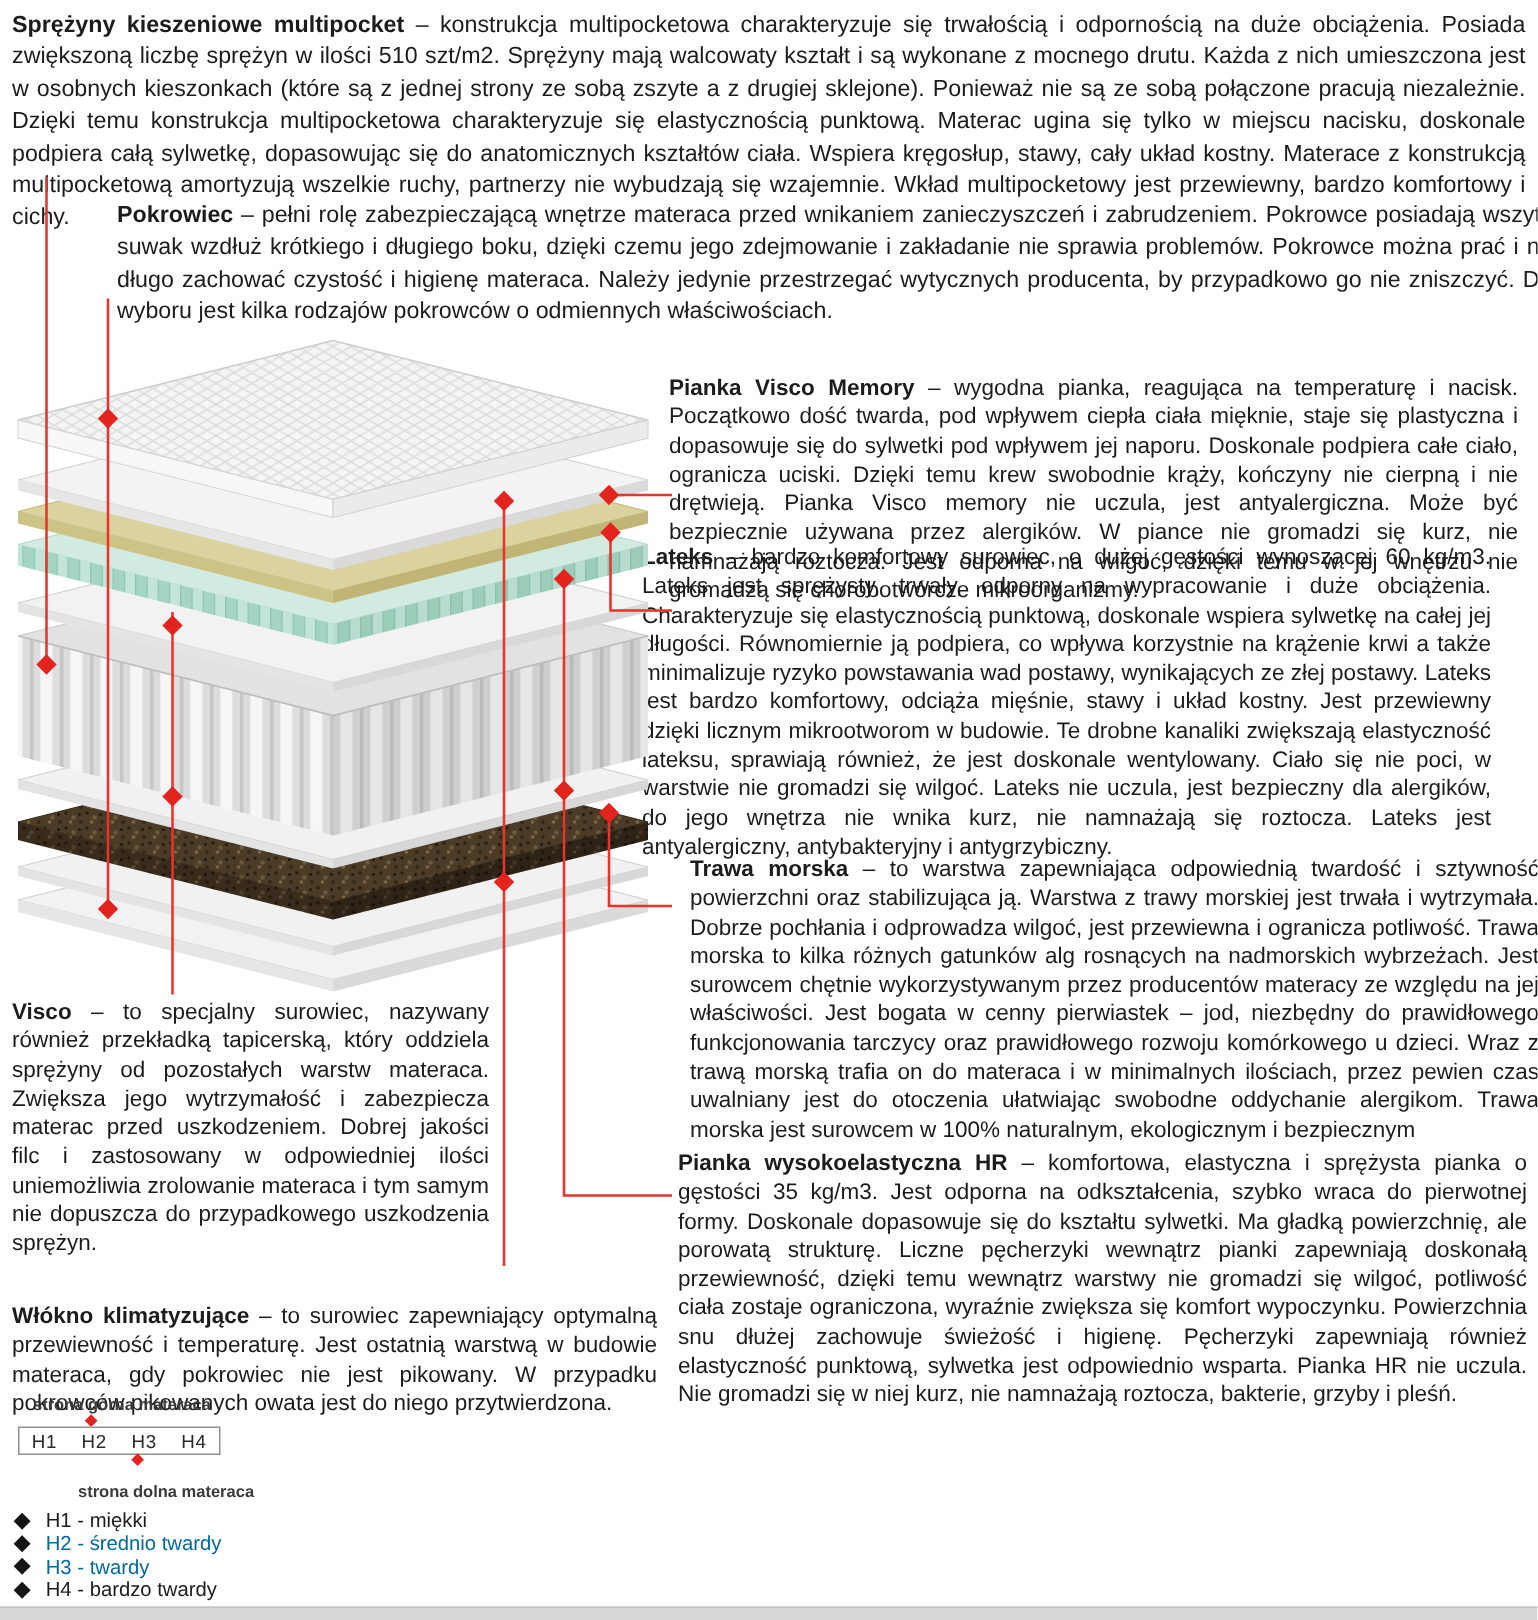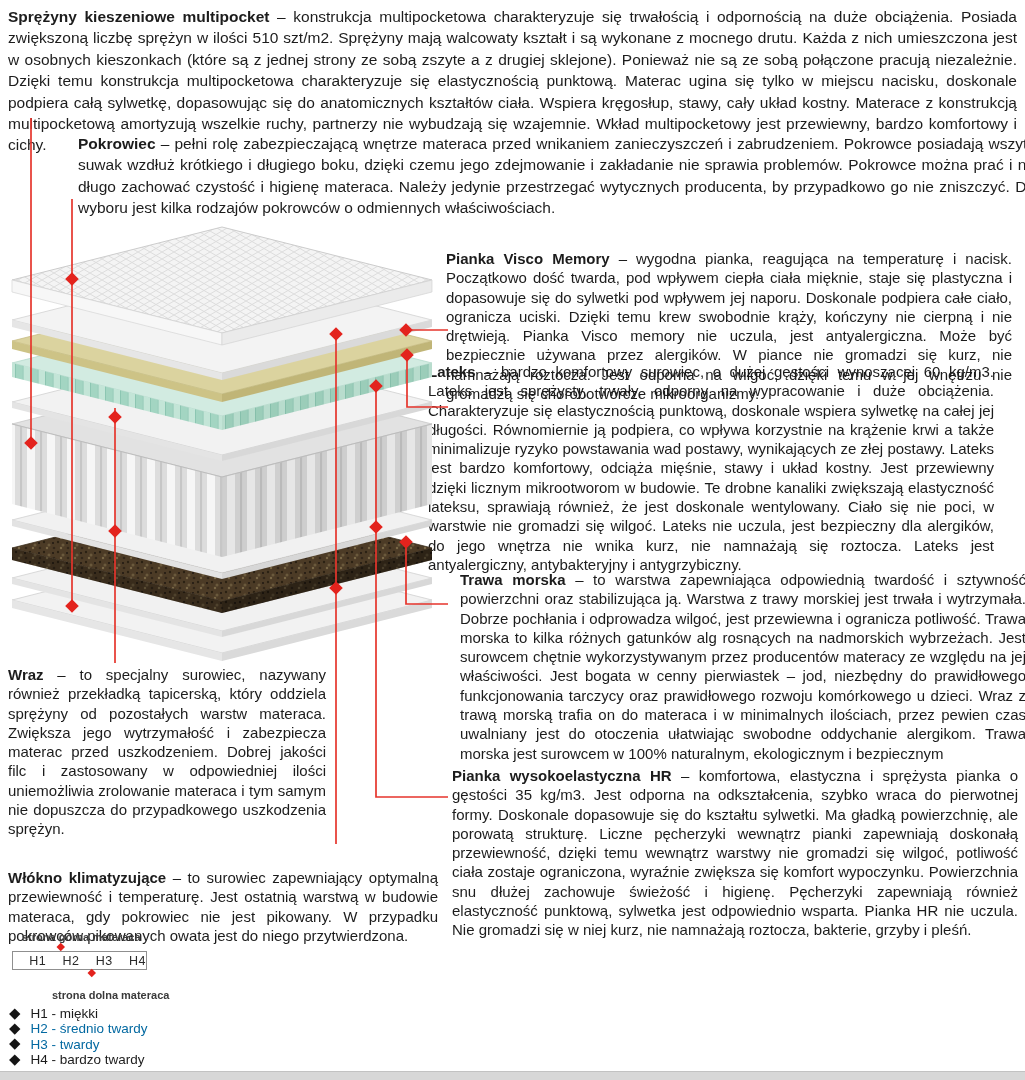--- a/index.html
+++ b/index.html
@@ -13,21 +13,21 @@
   .para b{font-weight:bold;}
   .top-para{font-size:15.5px;line-height:21.4px;}
   #diagram-svg{position:absolute;left:0;top:0;pointer-events:none;}
   
   .hd-label{font-size:11px;color:#3a3a3a;white-space:nowrap;font-weight:bold;}
   .hd-box{
     left:12px;top:951px;width:133px;height:17px;
     border:1px solid #8f8f8f;background:#fff;
     display:flex;align-items:center;
   }
-  .hd-cell{flex:1;text-align:right;font-size:12.5px;color:#2a2a2a;letter-spacing:0.5px;}
+  .hd-cell{flex:1;text-align:center;font-size:12.5px;color:#2a2a2a;letter-spacing:0.5px;}
   .mini-diamond{
     width:5.5px;height:5.5px;background:#e3231d;transform:rotate(45deg);
   }
   
   .legend{left:8px;top:1006px;}
   .legend-row{display:flex;align-items:center;height:15.3px;}
   .legend-diamond{
     width:7.5px;height:7.5px;background:#151515;transform:rotate(45deg);
     margin:0 12px 0 3px;flex:0 0 auto;
   }
@@ -59,21 +59,21 @@
 
 <div class="abs para" style="left:460px;top:570px;width:566px;">
   <b>Trawa morska</b><span> – to warstwa zapewniająca odpowiednią twardość i sztywność powierzchni oraz stabilizująca ją. Warstwa z trawy morskiej jest trwała i wytrzymała. Dobrze pochłania i odprowadza wilgoć, jest przewiewna i ogranicza potliwość. Trawa morska to kilka różnych gatunków alg rosnących na nadmorskich wybrzeżach. Jest surowcem chętnie wykorzystywanym przez producentów materacy ze względu na jej właściwości. Jest bogata w cenny pierwiastek – jod, niezbędny do prawidłowego funkcjonowania tarczycy oraz prawidłowego rozwoju komórkowego u dzieci. Wraz z trawą morską trafia on do materaca i w minimalnych ilościach, przez pewien czas uwalniany jest do otoczenia ułatwiając swobodne oddychanie alergikom. Trawa morska jest surowcem w 100% naturalnym, ekologicznym i bezpiecznym</span>
 </div>
 
 <div class="abs para" style="left:452px;top:766px;width:566px;">
   <b>Pianka wysokoelastyczna HR</b><span> – komfortowa, elastyczna i sprężysta pianka o gęstości 35 kg/m3. Jest odporna na odkształcenia, szybko wraca do pierwotnej formy. Doskonale dopasowuje się do kształtu sylwetki. Ma gładką powierzchnię, ale porowatą strukturę. Liczne pęcherzyki wewnątrz pianki zapewniają doskonałą przewiewność, dzięki temu wewnątrz warstwy nie gromadzi się wilgoć, potliwość ciała zostaje ograniczona, wyraźnie zwiększa się komfort wypoczynku. Powierzchnia snu dłużej zachowuje świeżość i higienę. Pęcherzyki zapewniają również elastyczność punktową, sylwetka jest odpowiednio wsparta. Pianka HR nie uczula. Nie gromadzi się w niej kurz, nie namnażają roztocza, bakterie, grzyby i pleśń.</span>
 </div>
 
 <div class="abs para" style="left:8px;top:665px;width:318px;">
-  <b>Wraz</b><span> – to specjalny surowiec, nazywany również przekładką tapicerską, który oddziela sprężyny od pozostałych warstw materaca. Zwiększa jego wytrzymałość i zabezpiecza materac przed uszkodzeniem. Dobrej jakości filc i zastosowany w odpowiedniej ilości uniemożliwia zrolowanie materaca i tym samym nie dopuszcza do przypadkowego uszkodzenia sprężyn.</span>
+  <b>Visco</b><span> – to specjalny surowiec, nazywany również przekładką tapicerską, który oddziela sprężyny od pozostałych warstw materaca. Zwiększa jego wytrzymałość i zabezpiecza materac przed uszkodzeniem. Dobrej jakości filc i zastosowany w odpowiedniej ilości uniemożliwia zrolowanie materaca i tym samym nie dopuszcza do przypadkowego uszkodzenia sprężyn.</span>
 </div>
 
 <div class="abs para" style="left:8px;top:868px;width:430px;">
   <b>Włókno klimatyzujące</b><span> – to surowiec zapewniający optymalną przewiewność i temperaturę. Jest ostatnią warstwą w budowie materaca, gdy pokrowiec nie jest pikowany. W przypadku pokrowców pikowanych owata jest do niego przytwierdzona.</span>
 </div>
 
 <svg id="diagram-svg" width="1025" height="1080" viewBox="0 0 1025 1080">
   <defs>
     <pattern id="quilt" width="12" height="7" patternUnits="userSpaceOnUse">
       <rect width="12" height="7" fill="#f4f4f4"></rect>

